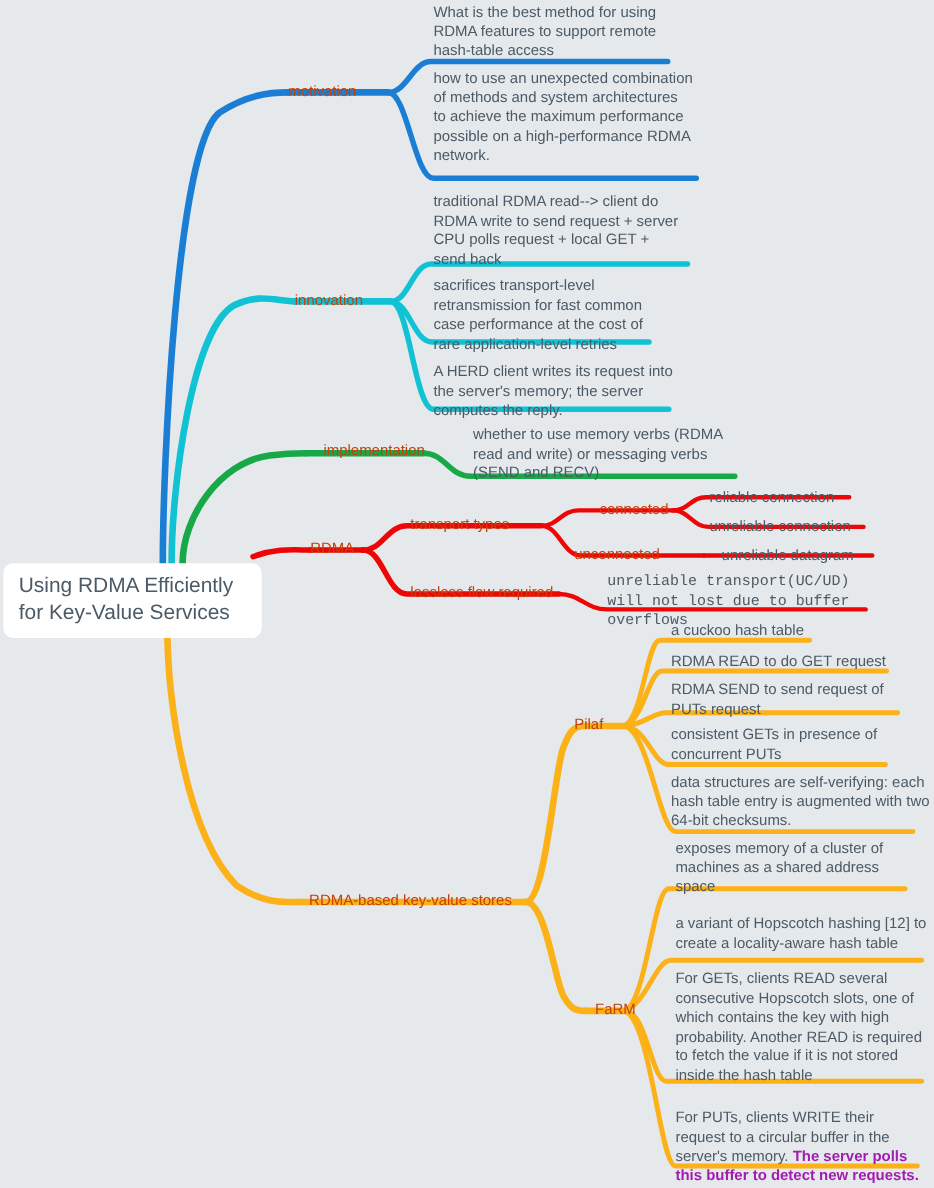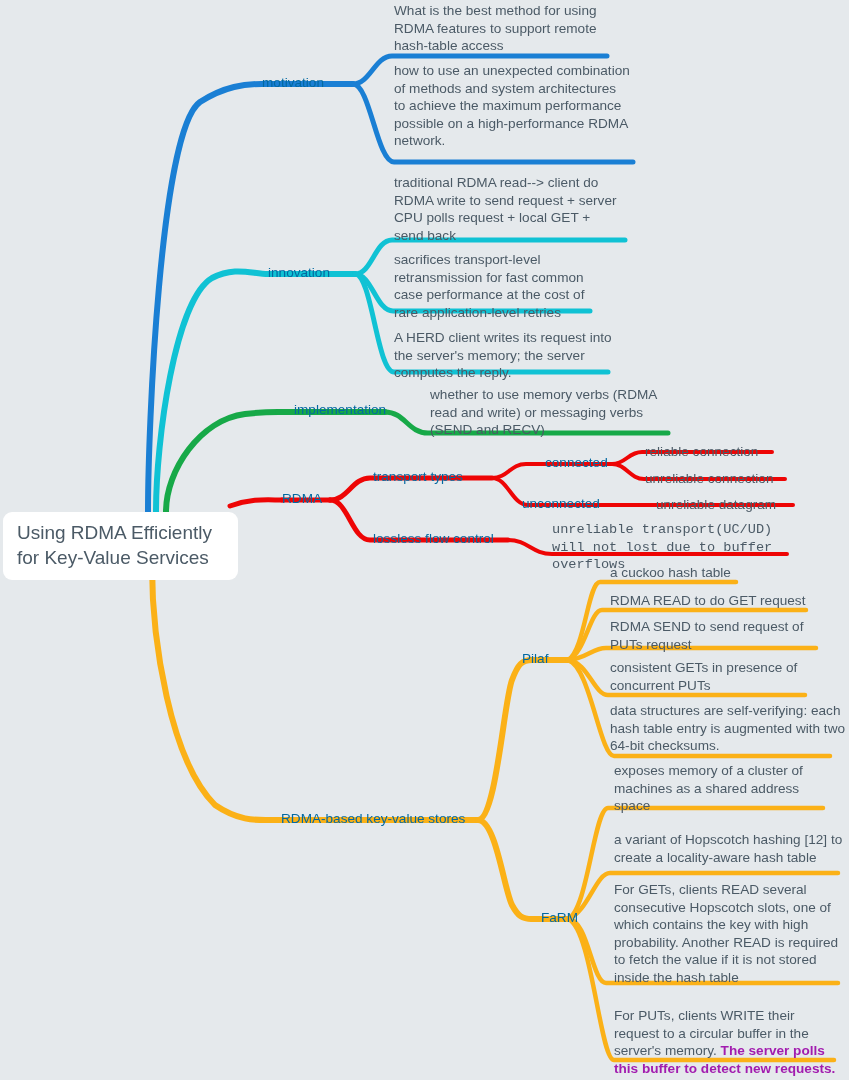--- a/index.html
+++ b/index.html
@@ -39,21 +39,21 @@
     width: 235px;
     left: 3px;
     top: 512px;
     box-shadow: 0 0 0 0 rgba(0,0,0,0);
   }
 
   .node-label {
     position: absolute;
     font-size: 13.6px;
     line-height: 1.33;
-    color: #0369a1;
+    color: #c2410c;
     white-space: nowrap;
   }
   .leaf {
     position: absolute;
     font-size: 13.6px;
     line-height: 17.6px;
     color: #4b5a66;
   }
   .leaf b { font-weight: bold; color: #a21caf; }
 </style>
@@ -120,21 +120,21 @@
   <div class="node-label" style="left:294px; top:401px;">implementation</div>
 
   <div class="node-label" style="left:282px; top:490px;">RDMA</div>
 
   <div class="node-label" style="left:373px; top:468px;text-align:right;">transport types</div>
 
   <div class="node-label" style="left:526px; top:454px;margin-left:19px;">connected</div>
 
   <div class="node-label" style="left:522px; top:495px;">unconnected</div>
 
-  <div class="node-label" style="left:373px; top:530px;">lossless flow control</div>
+  <div class="node-label" style="left:373px; top:530px;">lossless flow required</div>
 
   <div class="node-label" style="left:281px; top:810px;">RDMA-based key-value stores</div>
 
   <div class="node-label" style="left:522px; top:650px;">Pilaf</div>
 
   <div class="node-label" style="left:521px; top:909px;margin-left:20px;">FaRM</div>
 
   <div class="leaf" style="left:394px; top:2px; width:225px;">What is the best method for using RDMA features to support remote hash-table access</div>
   <div class="leaf" style="left:394px; top:62px; width:237px;">how to use an unexpected combination of methods and system architectures to achieve the maximum performance possible on a high-performance RDMA network.</div>
 

